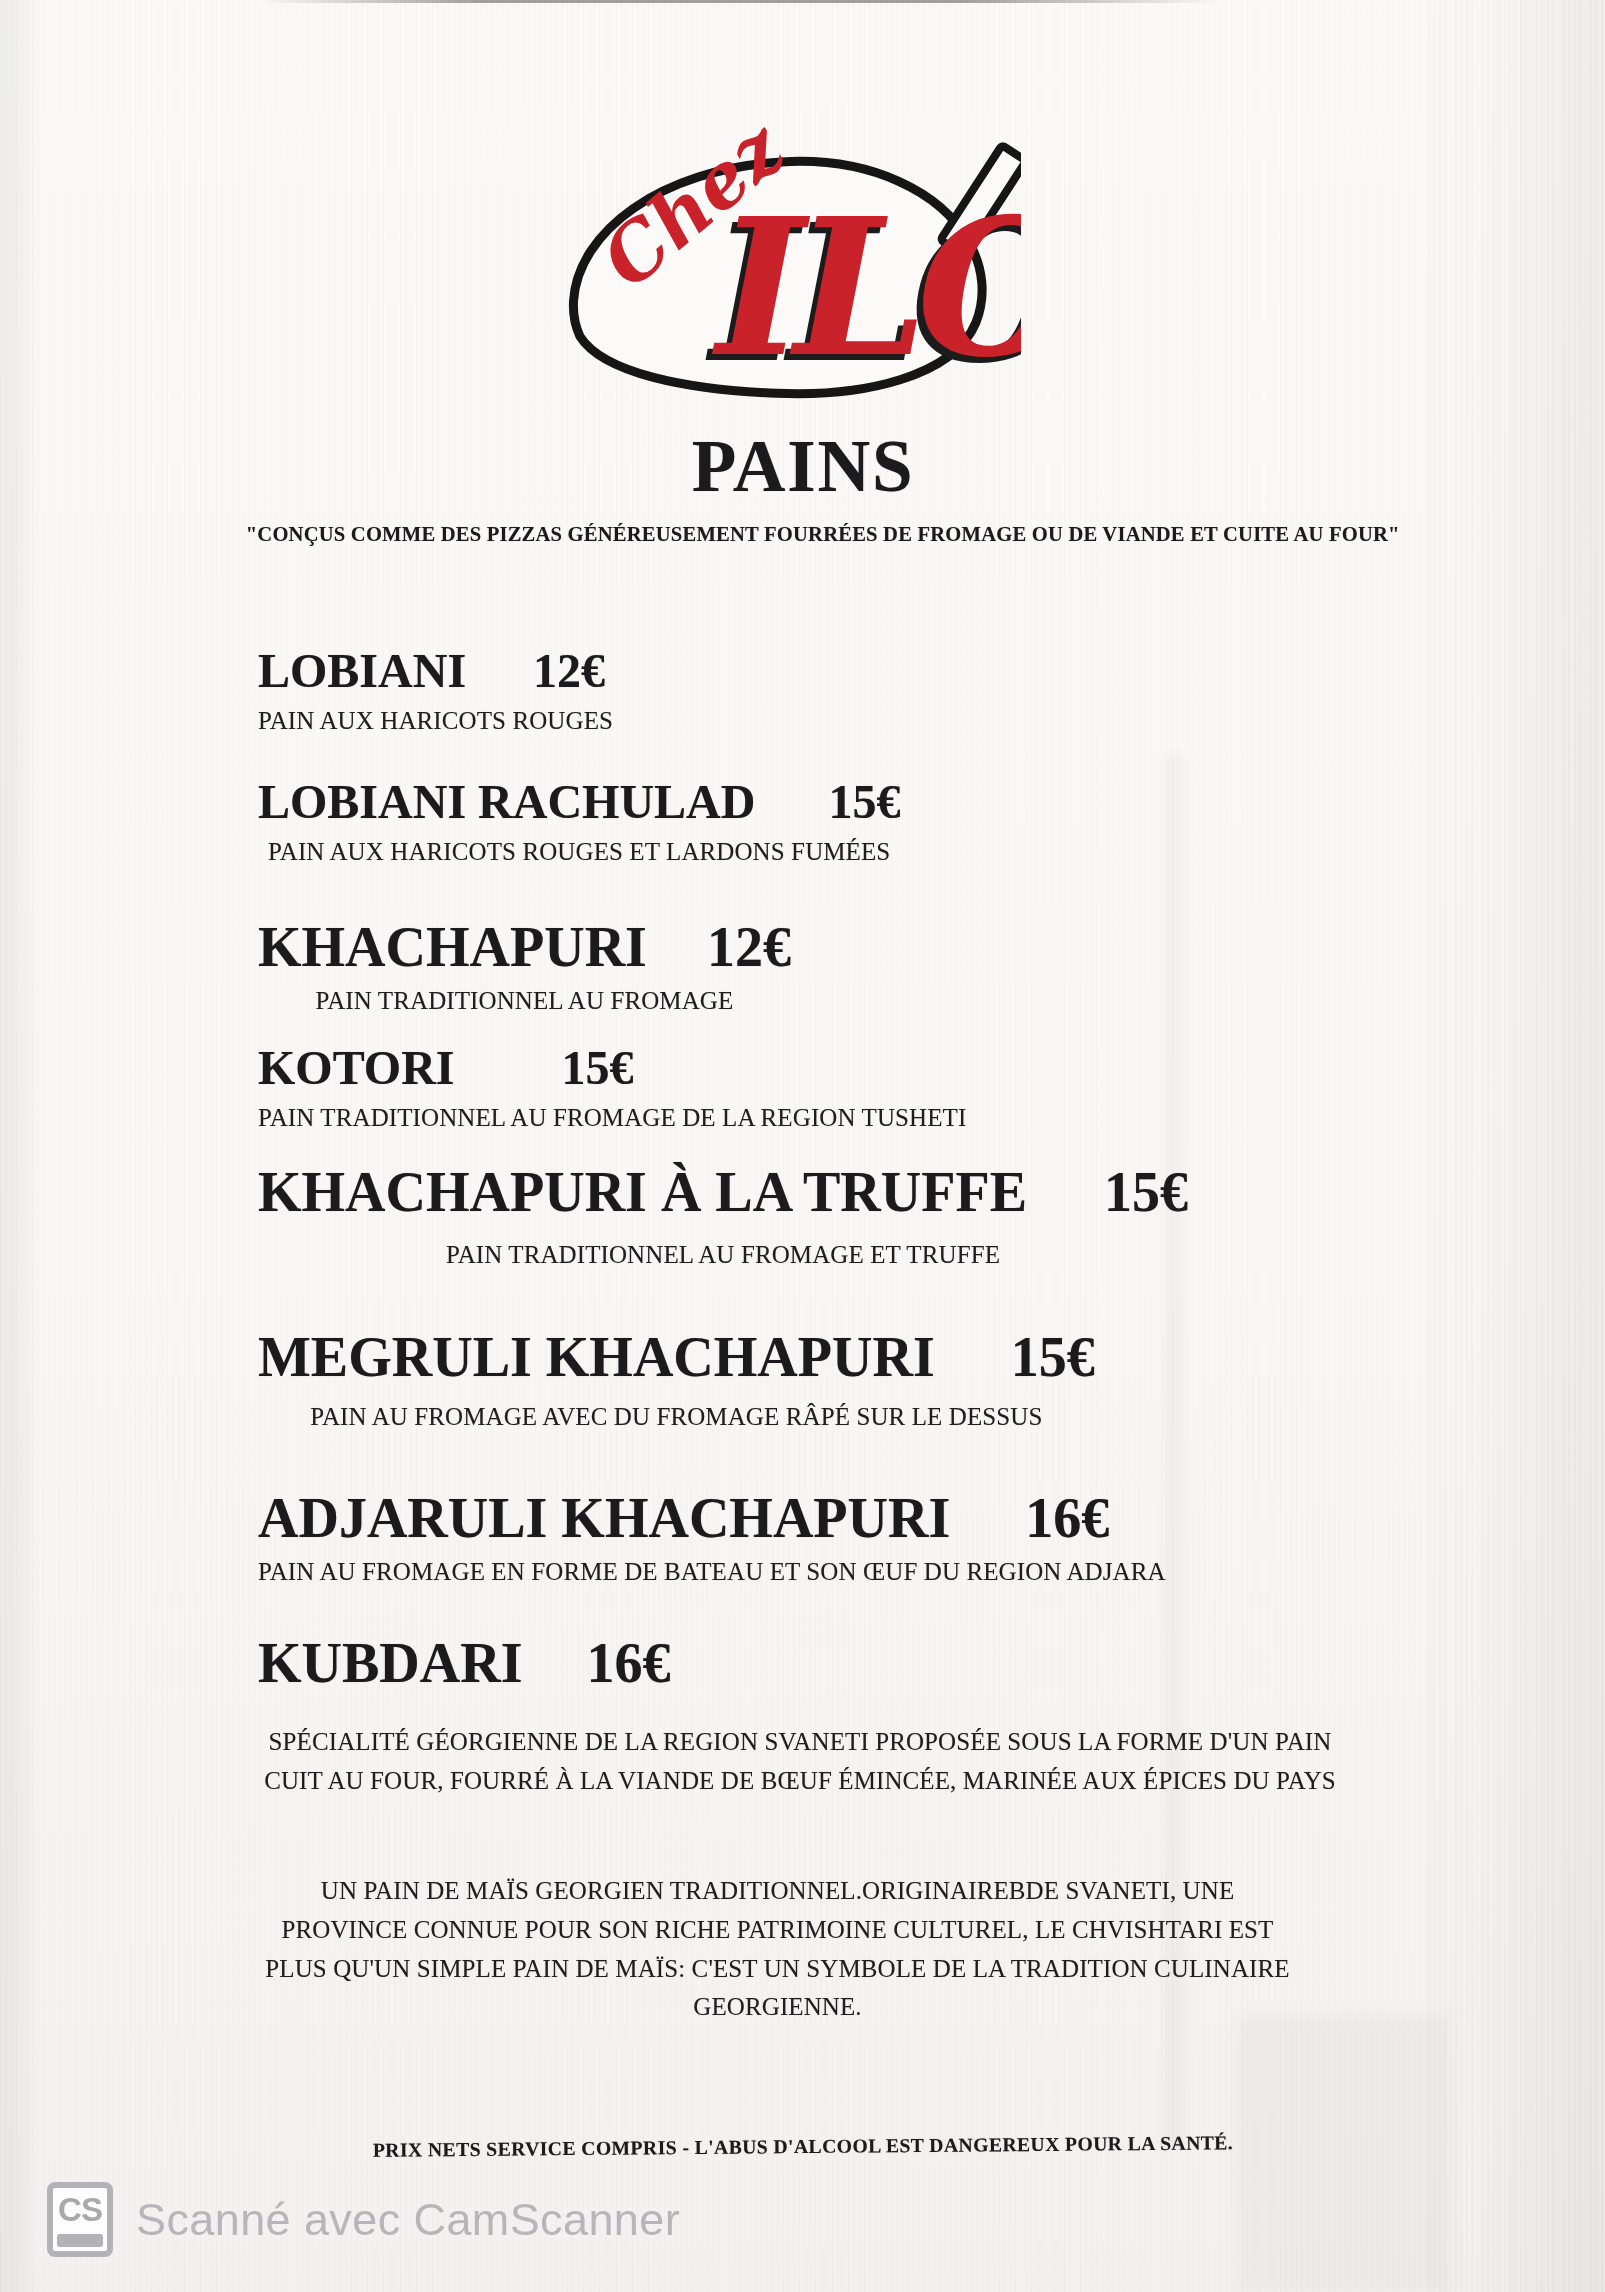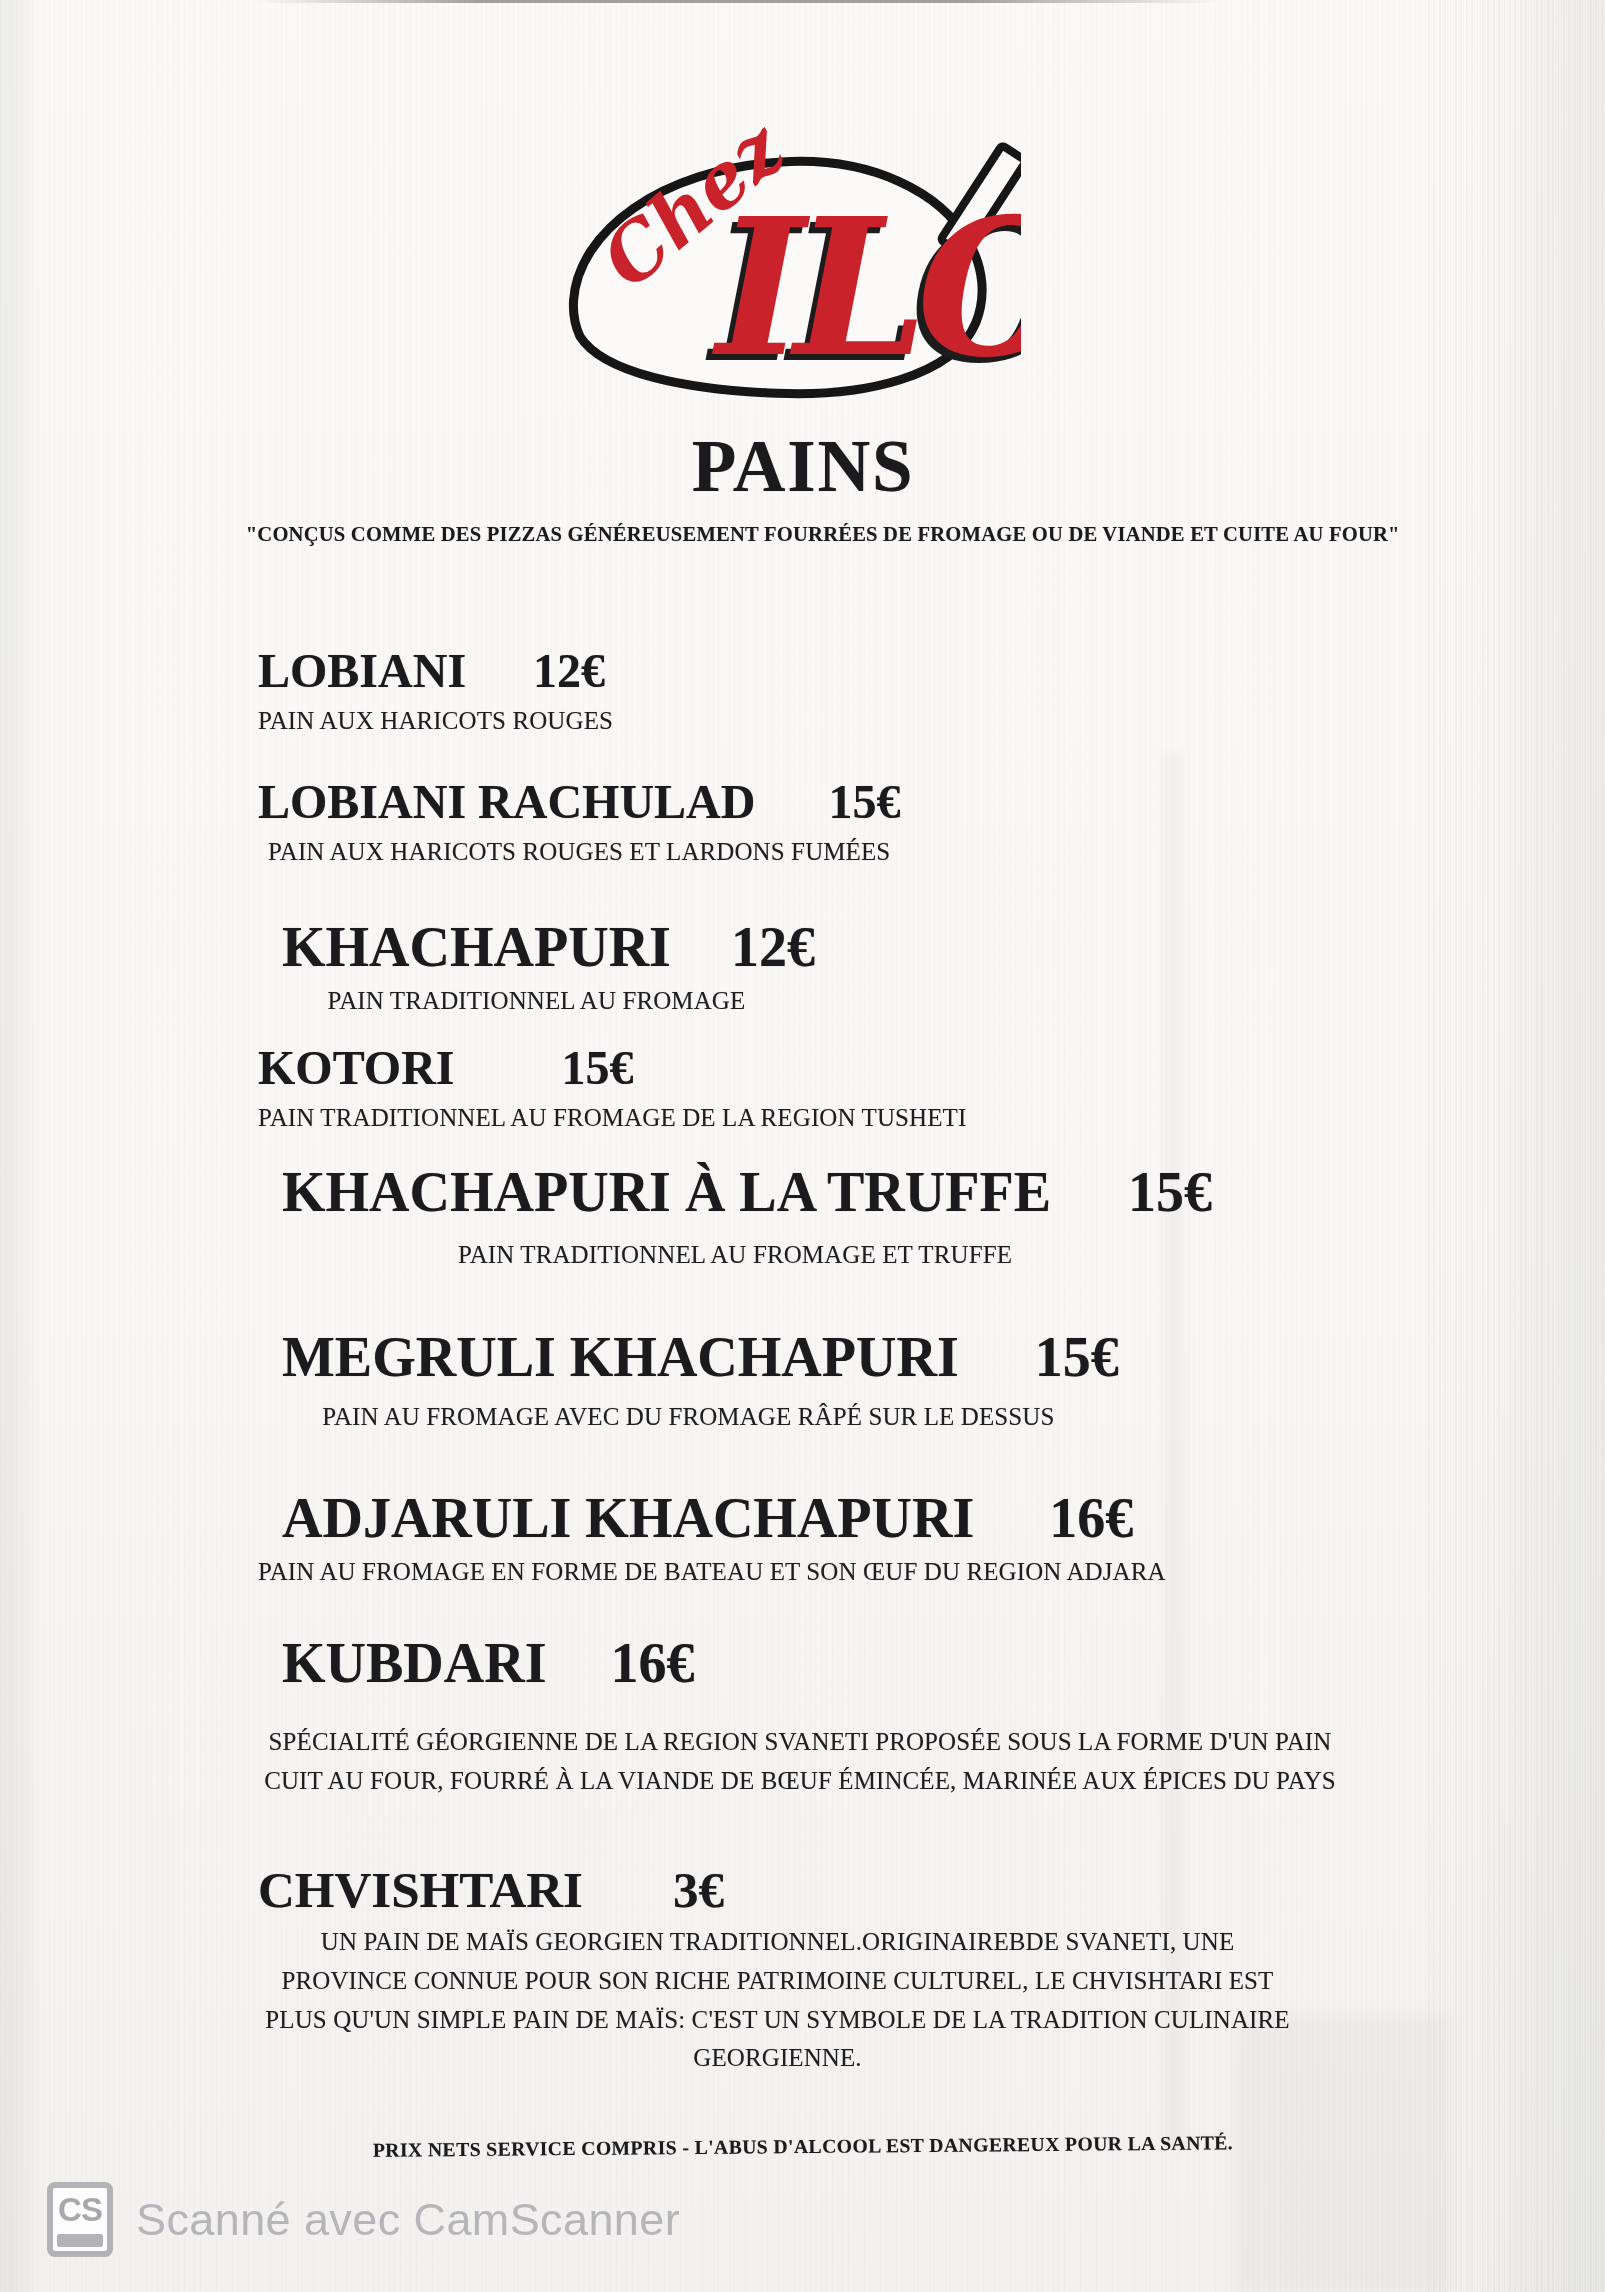--- a/index.html
+++ b/index.html
@@ -25,21 +25,21 @@
   .title{position:absolute;left:0;top:430px;width:100%;text-align:center;
     font-size:73px;font-weight:bold;letter-spacing:1.8px;line-height:1;
     text-shadow:0 0 0.9px rgba(10,10,10,0.4);}
   .subtitle{position:absolute;left:0;top:523px;width:100%;text-align:center;
     font-size:20.6px;font-weight:bold;letter-spacing:0.2px;transform:translateX(19.7px);
     text-shadow:0 0 0.9px rgba(10,10,10,0.3);}
 
   .item{position:absolute;left:258px;text-align:center;}
   .item-head{display:flex;align-items:baseline;line-height:1;white-space:nowrap;
     font-weight:bold;text-shadow:0 0 0.9px rgba(10,10,10,0.4);}
-  .sz-a{font-size:48px;} .sz-b{font-size:56px;margin-left:24px;} .sz-c{font-size:51px;}
+  .sz-a{font-size:48px;} .sz-b{font-size:56px;} .sz-c{font-size:51px;}
   .item-desc{margin-top:7.2px;font-size:25px;line-height:1.55;letter-spacing:0.1px;
     color:#1e1e20;text-shadow:0 0 0.9px rgba(10,10,10,0.25);}
   .pos-0{top:647px;}  .pos-1{top:778px;}  .pos-2{top:919px;} .pos-3{top:1044px;}
   .pos-4{top:1164px;} .pos-5{top:1329px;} .pos-6{top:1490px;} .pos-7{top:1635px;}
   .pos-8{top:1865px;}
   .pos-4 .item-desc{margin-top:16px;}
   .pos-5 .item-desc{margin-top:12.5px;}
   .pos-7 .item-desc{margin-top:32px;max-width:1084px;}
   .pos-8 .item-desc{max-width:1039px;}
 
@@ -133,24 +133,20 @@
 
   <div class="item pos-7">
     <div class="item-head">
         <span class="sz-b">KUBDARI</span>
         <span class="sz-b" style="margin-left:64px">16€</span>
       </div>
     <div class="item-desc">SPÉCIALITÉ GÉORGIENNE DE LA REGION SVANETI PROPOSÉE SOUS LA FORME D'UN PAIN CUIT AU FOUR, FOURRÉ À LA VIANDE DE BŒUF ÉMINCÉE, MARINÉE AUX ÉPICES DU PAYS</div>
   </div>
 
   <div class="item pos-8">
-    <div class="item-head">
-        <span class="sz-c">CHVISHTARI</span>
-        <span class="sz-c" style="margin-left:90px">3€</span>
-      </div>
     <div class="item-desc">UN PAIN DE MAÏS GEORGIEN TRADITIONNEL.ORIGINAIREBDE SVANETI, UNE PROVINCE CONNUE POUR SON RICHE PATRIMOINE CULTUREL, LE CHVISHTARI EST PLUS QU'UN SIMPLE PAIN DE MAÏS: C'EST UN SYMBOLE DE LA TRADITION CULINAIRE GEORGIENNE.</div>
   </div>
 
   <div class="footer">PRIX NETS SERVICE COMPRIS - L'ABUS D'ALCOOL EST DANGEREUX POUR LA SANTÉ.</div>
 
   <div class="watermark">
     <div class="cs-badge">
       <span class="cs">CS</span>
       <span class="bar"></span>
     </div>

